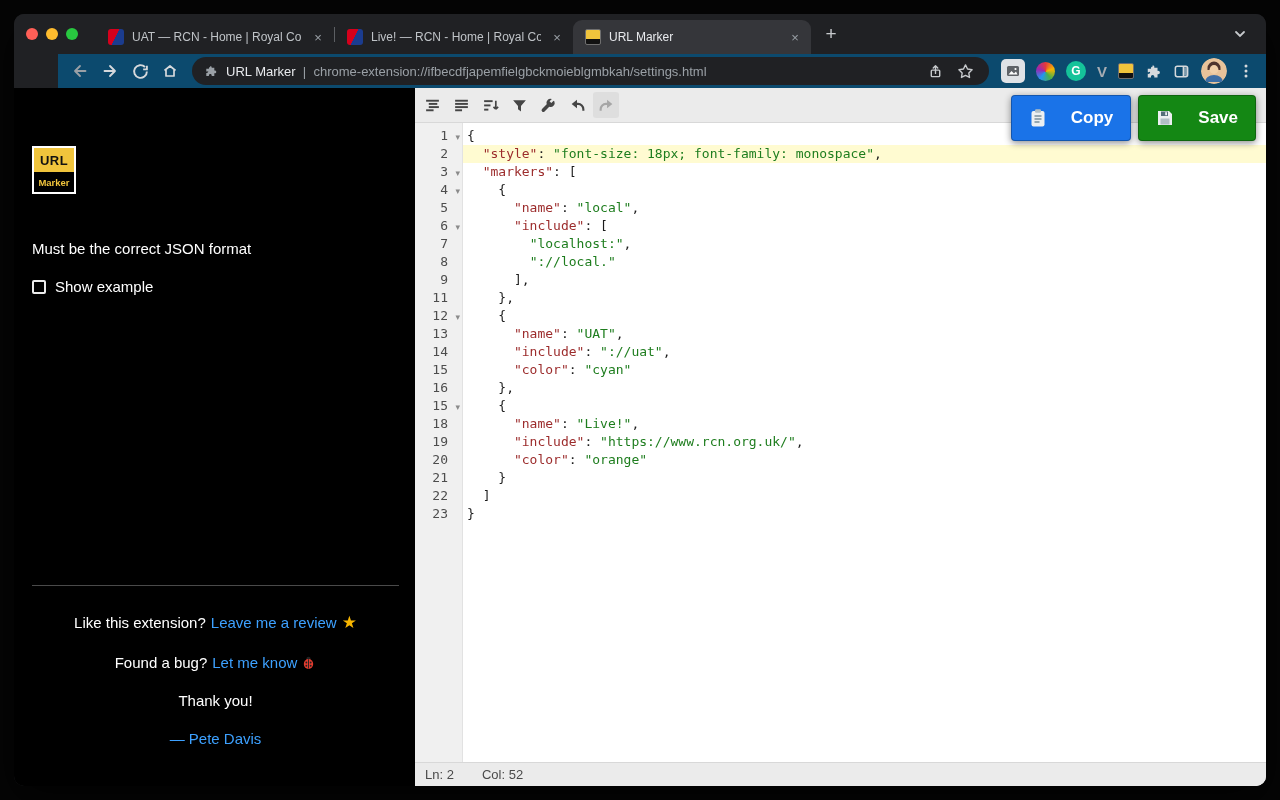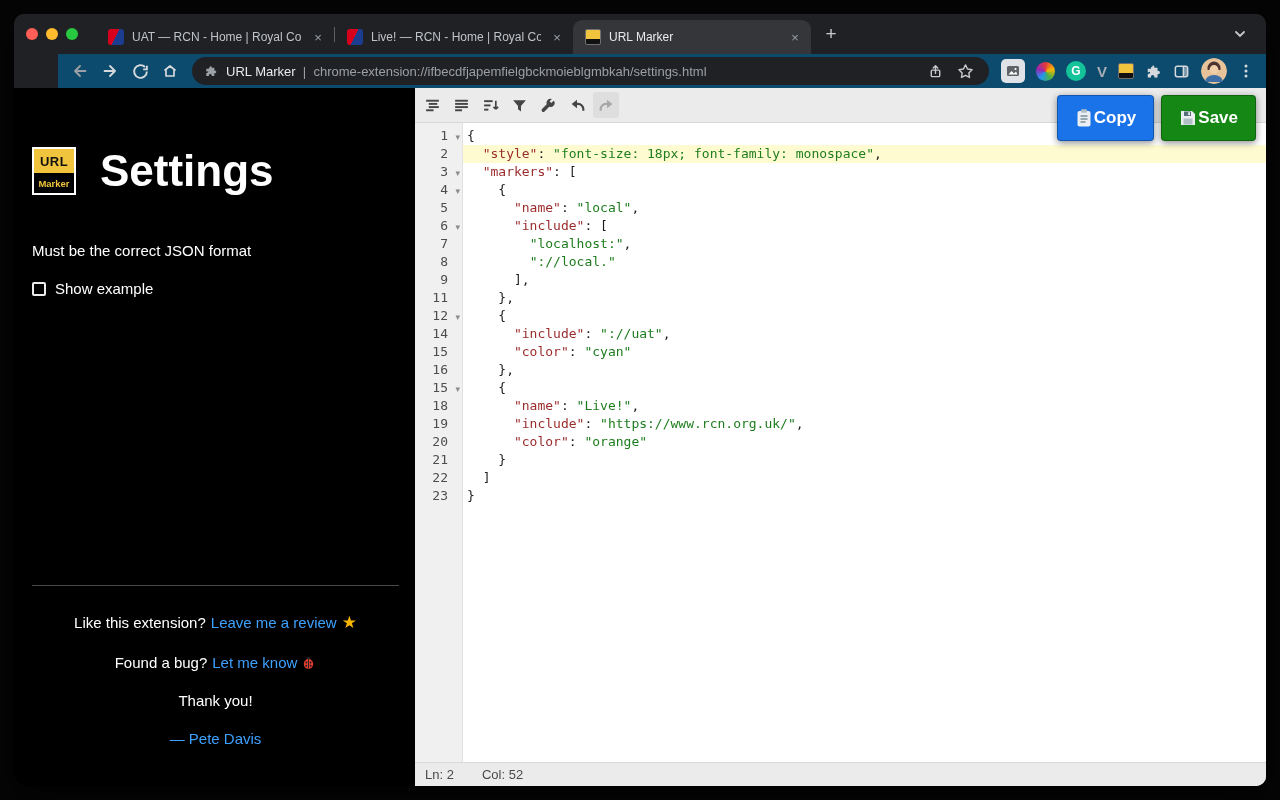--- a/index.html
+++ b/index.html
@@ -64,21 +64,21 @@
   .star{color:#f7b500;font-size:17px;margin-left:5px;}
   .gap-right{margin-right:5px;}
   .bug-svg{vertical-align:-2px;margin-left:4px;}
 
   
   .editor{flex:1;background:#fff;display:flex;flex-direction:column;position:relative;min-width:0;}
   .menubar{height:35px;background:#ebebeb;border-bottom:1px solid #d8d8d8;display:flex;align-items:center;padding:0 4px;gap:3px;flex:none;}
   .mbtn{width:26px;height:26px;border-radius:3px;display:grid;place-items:center;color:#454545;}
   .mbtn.disabled{background:#dedede;color:#a6a6a6;}
   .actions{position:absolute;top:7px;right:10px;display:flex;gap:7px;z-index:5;}
-  .btn{height:46px;display:flex;align-items:center;gap:1px;padding:0 17px;border-radius:4px;color:#fff;font-size:17px;font-weight:bold;border:1px solid rgba(0,0,0,.25);box-shadow:0 2px 7px rgba(0,0,0,.45);font-family:"Liberation Sans",sans-serif;cursor:pointer;}
+  .btn{height:46px;display:flex;align-items:center;gap:24px;padding:0 17px;border-radius:4px;color:#fff;font-size:17px;font-weight:bold;border:1px solid rgba(0,0,0,.25);box-shadow:0 2px 7px rgba(0,0,0,.45);font-family:"Liberation Sans",sans-serif;cursor:pointer;}
   .btn.copy{background:var(--c-copy);}
   .btn.save{background:var(--c-save);}
   .code-scroll{flex:1;position:relative;overflow:hidden;font-family:"DejaVu Sans Mono",monospace;font-size:13px;line-height:18px;padding-top:4px;}
   .gutter-bg{position:absolute;left:0;top:0;bottom:0;width:48px;background:#f0f0f0;border-right:1px solid #e2e2e2;}
   .code-row{display:flex;height:18px;position:relative;z-index:1;}
   .gutter-cell{width:48px;flex:none;text-align:right;padding-right:15px;color:#4d4d4d;position:relative;}
   .fold{position:absolute;right:3px;top:1px;font-family:"DejaVu Sans",sans-serif;font-size:9px;color:#8a8a8a;}
   .code-cell{flex:1;white-space:pre;padding-left:4px;color:#1c1c1c;}
   .code-row.active .code-cell{background:var(--c-hl);}
   .jk{color:var(--c-key);}
@@ -208,21 +208,20 @@
     </div>
 
     <div class="content">
 
       <div class="sidebar">
         <div class="logo-row">
           <div class="logo">
             <div class="logo-top">URL</div>
             <div class="logo-bottom">Marker</div>
           </div>
-          <div class="side-title">Settings</div>
         </div>
         <div class="side-note">Must be the correct JSON format</div>
         <label class="check-row">
           <input type="checkbox" style="">
           <span>Show example</span>
         </label>
 
         <div class="bottom">
           <div class="divider"></div>
           <p>
@@ -361,20 +360,24 @@
             </div>
             <div class="code-row">
               <div class="gutter-cell"><span class="num">11</span></div>
               <div class="code-cell">    },</div>
             </div>
             <div class="code-row">
               <div class="gutter-cell"><span class="num">12</span><span class="fold">▾</span></div>
               <div class="code-cell">    {</div>
             </div>
             <div class="code-row">
+              <div class="gutter-cell"><span class="num">13</span></div>
+              <div class="code-cell">      <span class="jk">"name"</span>: <span class="js">"UAT"</span>,</div>
+            </div>
+            <div class="code-row">
               <div class="gutter-cell"><span class="num">14</span></div>
               <div class="code-cell">      <span class="jk">"include"</span>: <span class="js">"://uat"</span>,</div>
             </div>
             <div class="code-row">
               <div class="gutter-cell"><span class="num">15</span></div>
               <div class="code-cell">      <span class="jk">"color"</span>: <span class="js">"cyan"</span></div>
             </div>
             <div class="code-row">
               <div class="gutter-cell"><span class="num">16</span></div>
               <div class="code-cell">    },</div>

